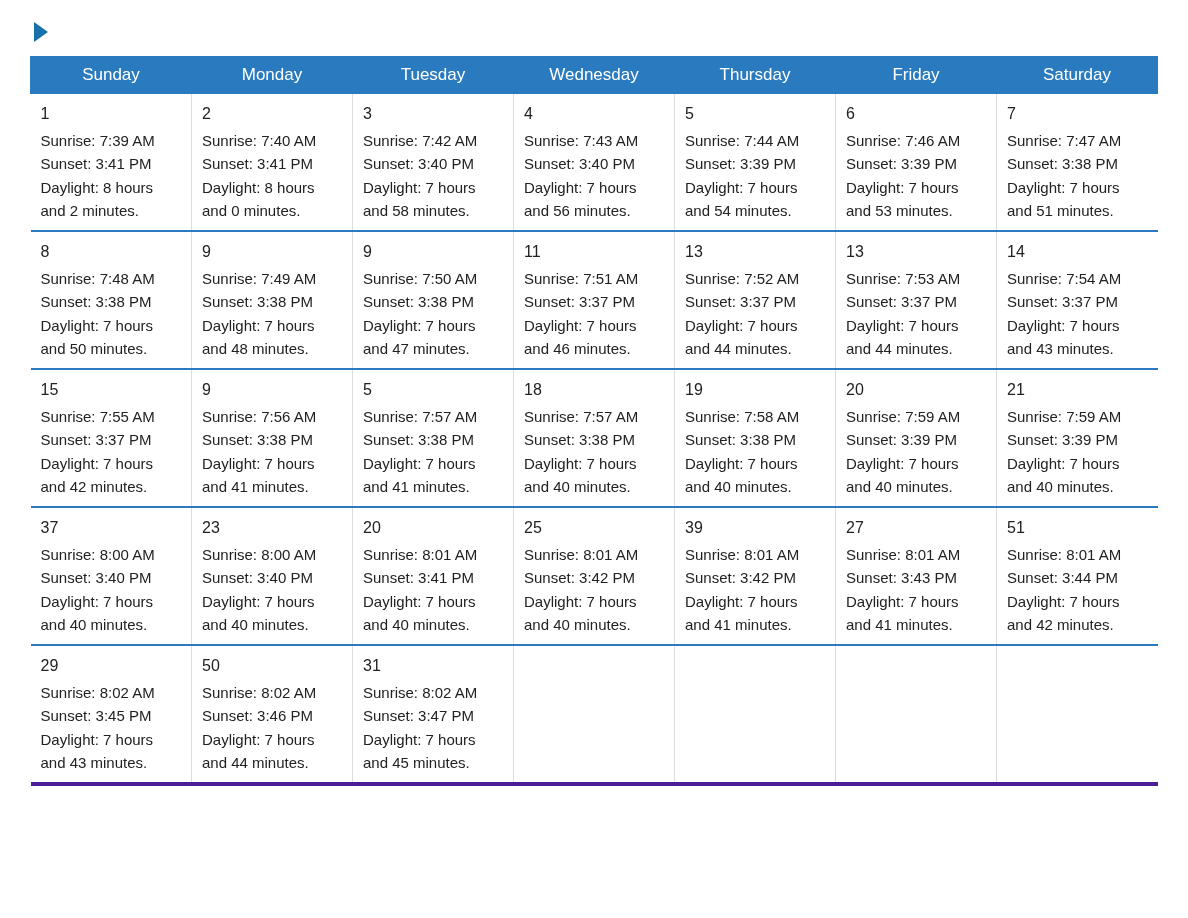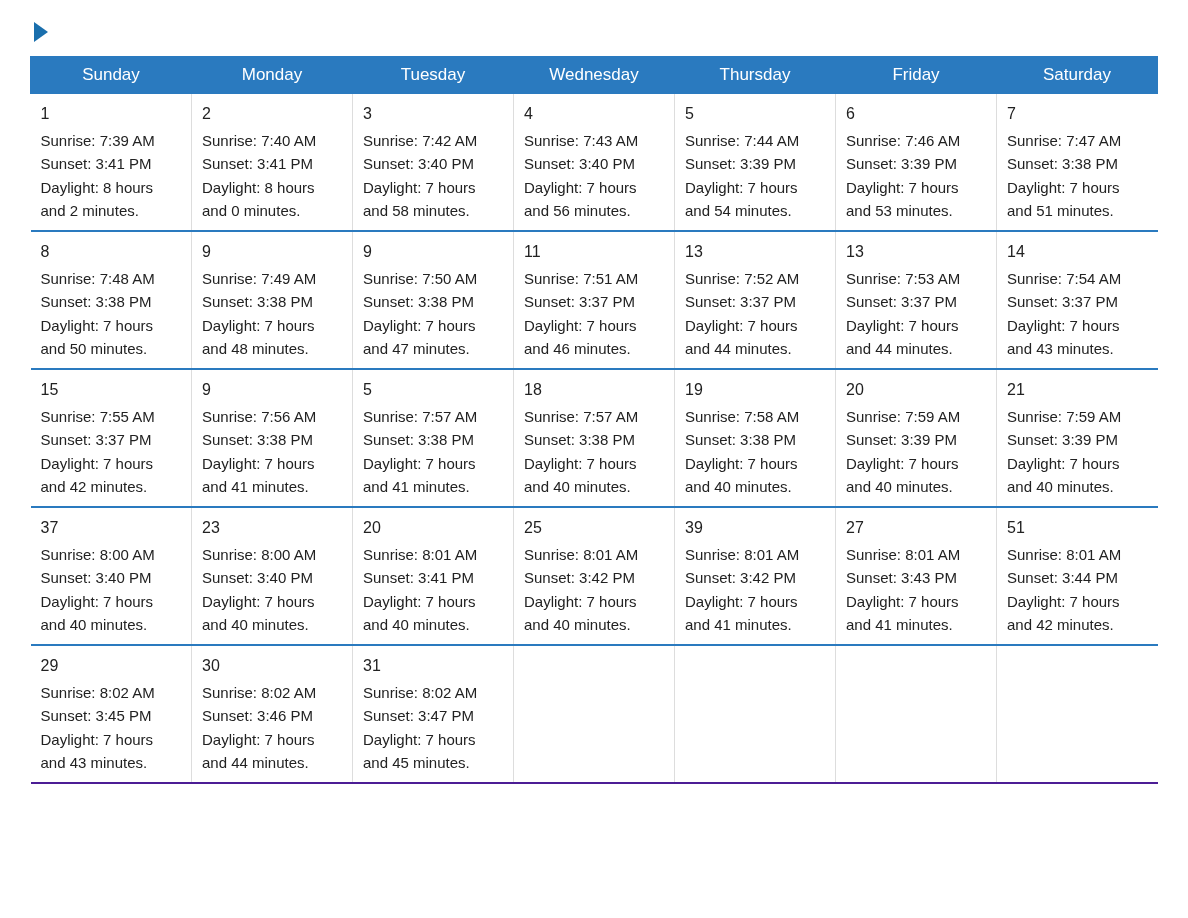--- a/index.html
+++ b/index.html
@@ -97,21 +97,21 @@
       font-weight: normal;
       display: block;
       margin-bottom: 3px;
     }
     .day-info {
       font-size: 15px;
       color: #222;
       line-height: 1.55;
     }
     tbody tr:last-child {
-      border-bottom: 2px solid #4c1d95;
+      border-bottom: 4px solid #4c1d95;
     }
   </style>
 </head>
 <body>
 
 <div class="header">
   <div class="logo">
     <div class="logo-top">
       <span class="logo-general"></span>
       <div class="logo-arrow"></div>
@@ -168,21 +168,21 @@
         <td><span class="day-num">37</span><span class="day-info">Sunrise: 8:00 AM<br>Sunset: 3:40 PM<br>Daylight: 7 hours<br>and 40 minutes.</span></td>
         <td><span class="day-num">23</span><span class="day-info">Sunrise: 8:00 AM<br>Sunset: 3:40 PM<br>Daylight: 7 hours<br>and 40 minutes.</span></td>
         <td><span class="day-num">20</span><span class="day-info">Sunrise: 8:01 AM<br>Sunset: 3:41 PM<br>Daylight: 7 hours<br>and 40 minutes.</span></td>
         <td><span class="day-num">25</span><span class="day-info">Sunrise: 8:01 AM<br>Sunset: 3:42 PM<br>Daylight: 7 hours<br>and 40 minutes.</span></td>
         <td><span class="day-num">39</span><span class="day-info">Sunrise: 8:01 AM<br>Sunset: 3:42 PM<br>Daylight: 7 hours<br>and 41 minutes.</span></td>
         <td><span class="day-num">27</span><span class="day-info">Sunrise: 8:01 AM<br>Sunset: 3:43 PM<br>Daylight: 7 hours<br>and 41 minutes.</span></td>
         <td><span class="day-num">51</span><span class="day-info">Sunrise: 8:01 AM<br>Sunset: 3:44 PM<br>Daylight: 7 hours<br>and 42 minutes.</span></td>
       </tr>
       <tr>
         <td><span class="day-num">29</span><span class="day-info">Sunrise: 8:02 AM<br>Sunset: 3:45 PM<br>Daylight: 7 hours<br>and 43 minutes.</span></td>
-        <td><span class="day-num">30</span><span class="day-info">Sunrise: 8:02 AM<br>Sunset: 3:46 PM<br>Daylight: 7 hours<br>and 44 minutes.</span></td>
+        <td><span class="day-num">50</span><span class="day-info">Sunrise: 8:02 AM<br>Sunset: 3:46 PM<br>Daylight: 7 hours<br>and 44 minutes.</span></td>
         <td><span class="day-num">31</span><span class="day-info">Sunrise: 8:02 AM<br>Sunset: 3:47 PM<br>Daylight: 7 hours<br>and 45 minutes.</span></td>
         <td></td>
         <td></td>
         <td></td>
         <td></td>
       </tr>
     </tbody>
 </table>
 
 </body></html>

